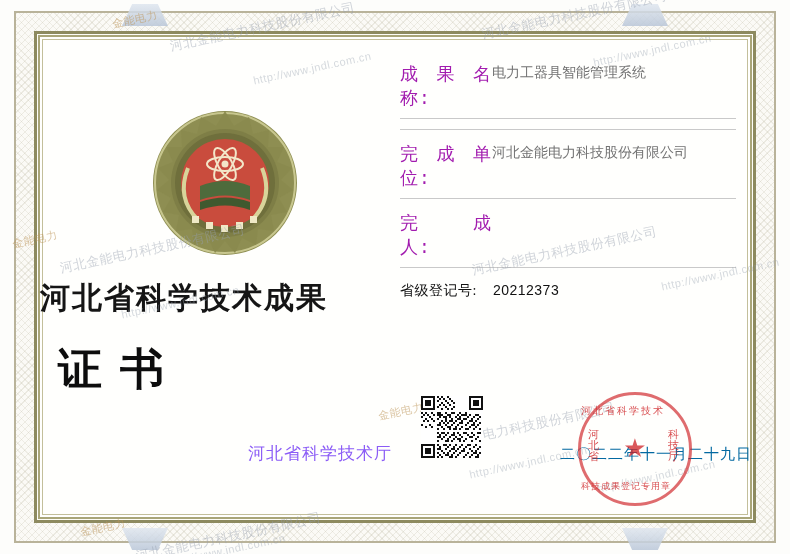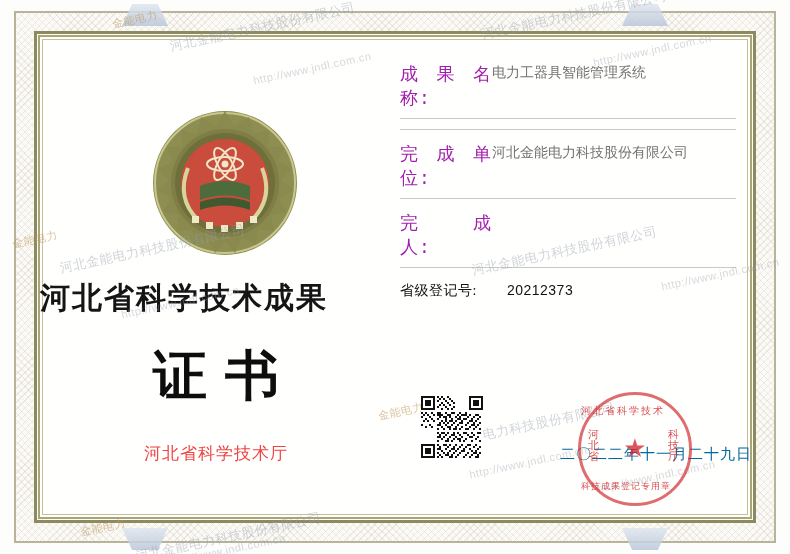--- a/index.html
+++ b/index.html
@@ -122,36 +122,36 @@
     letter-spacing: 2px;
     color: #151515;
     font-weight: bold;
     font-family: "Liberation Serif", serif;
   }
   .left-big {
     position: absolute;
     left: 0;
     top: 300px;
     width: 352px;
-    text-align: center;
-    font-size: 54px;
+    text-align: left;
+    font-size: 44px;
     letter-spacing: 18px;
     text-indent: 18px;
     color: #0d0d0d;
     font-weight: bold;
   }
   .left-issuer {
     position: absolute;
     left: 0;
     top: 402px;
     width: 352px;
-    text-align: center;
+    text-align: right;
     font-size: 17px;
     letter-spacing: 1px;
-    color: #ef4444;
+    color: #8b5cf6;
   }
 
   
   .right-panel {
     position: absolute;
     left: 400px;
     top: 60px;
     width: 340px;
     z-index: 4;
   }
@@ -187,21 +187,21 @@
     margin: 0 0 10px 0;
     width: 336px;
   }
   .reg-row {
     margin-top: 14px;
     font-size: 14px;
     color: #111;
     letter-spacing: 0.5px;
   }
   .reg-row .reg-no {
-    margin-left: 26px;
+    margin-left: 12px;
     font-family: "Liberation Sans", sans-serif;
     letter-spacing: 0.5px;
   }
   .date-row {
     position: absolute;
     left: 160px;
     top: 385px;
     font-size: 15px;
     color: #0369a1;
     letter-spacing: 1px;

